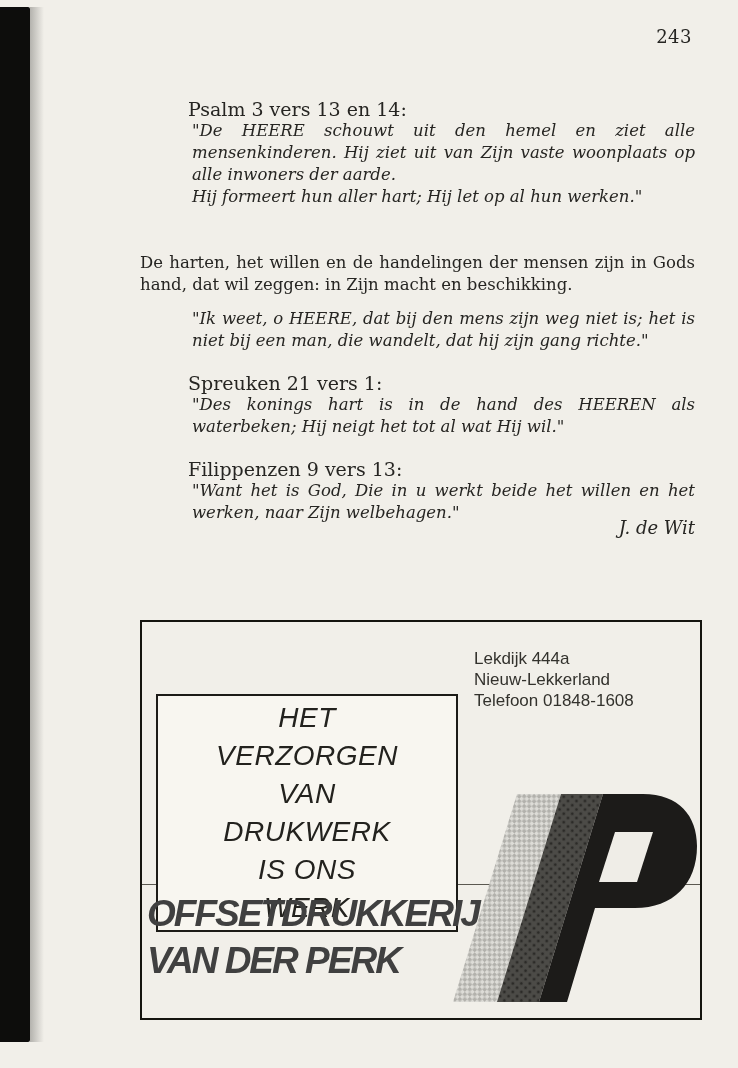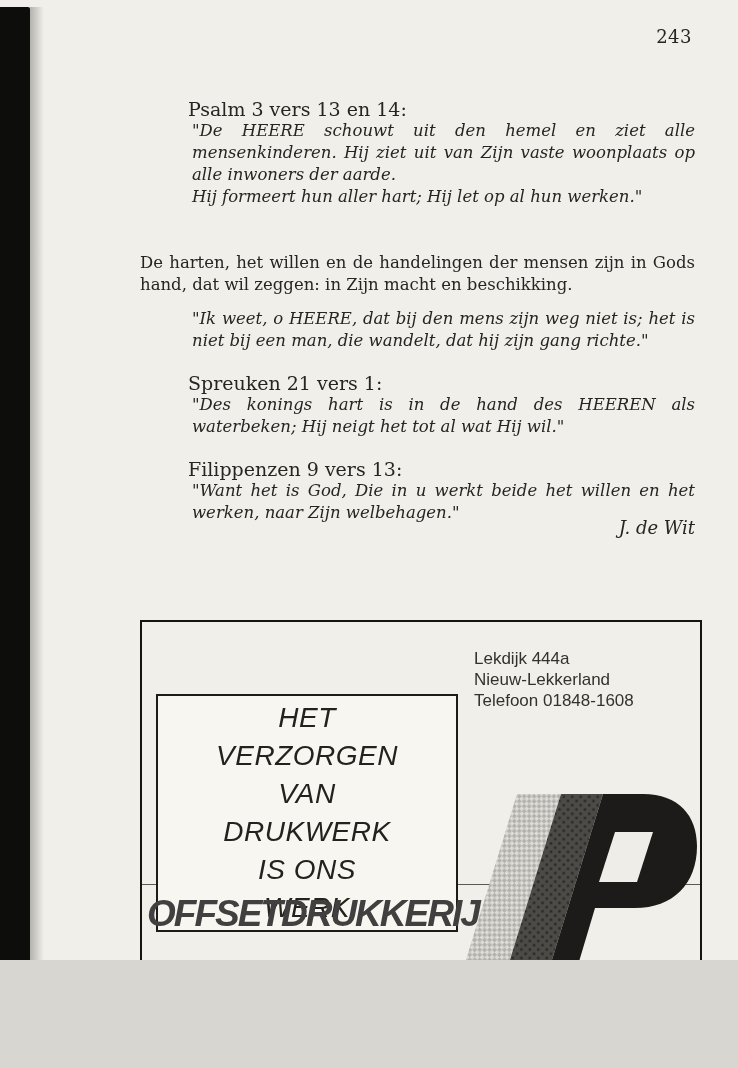--- a/index.html
+++ b/index.html
@@ -1,18 +1,18 @@
 <!DOCTYPE html>
 <html><head>
 <meta charset="utf-8">
 <style>
   html,body{margin:0;padding:0;background:#d8d6d0;}
   .page{
     position:relative;
-    width:738px;height:960px;
+    width:738px;height:1068px;
     background:#f1efe9;
     overflow:hidden;
     font-family:"DejaVu Serif", serif;
     color:#262522;
   }
   
   .binding-bar{
     position:absolute;left:0;top:7px;width:30px;height:1035px;
     background:#0d0d0c;border-radius:0 2px 2px 0;
   }
@@ -119,20 +119,21 @@
     </div>
 
     <div class="address-block">
       <span class="lbl">Lekdijk 444a</span>
       <span class="lbl">Nieuw-Lekkerland</span>
       <span class="lbl">Telefoon 01848-1608</span>
     </div>
 
     <div class="company">
       <span class="lbl">OFFSETDRUKKERIJ</span>
+      <span class="lbl">VAN DER PERK</span>
     </div>
 
     <div class="logo-wrap">
       <svg width="255" height="226" viewBox="0 0 255 226">
         <defs>
           <pattern id="htL" width="7" height="7" patternUnits="userSpaceOnUse" patternTransform="rotate(45)">
             <rect width="7" height="7" fill="#dddcd7"></rect>
             <rect width="3.5" height="3.5" fill="#b2b1ac"></rect>
             <rect x="3.5" y="3.5" width="3.5" height="3.5" fill="#b2b1ac"></rect>
           </pattern>

